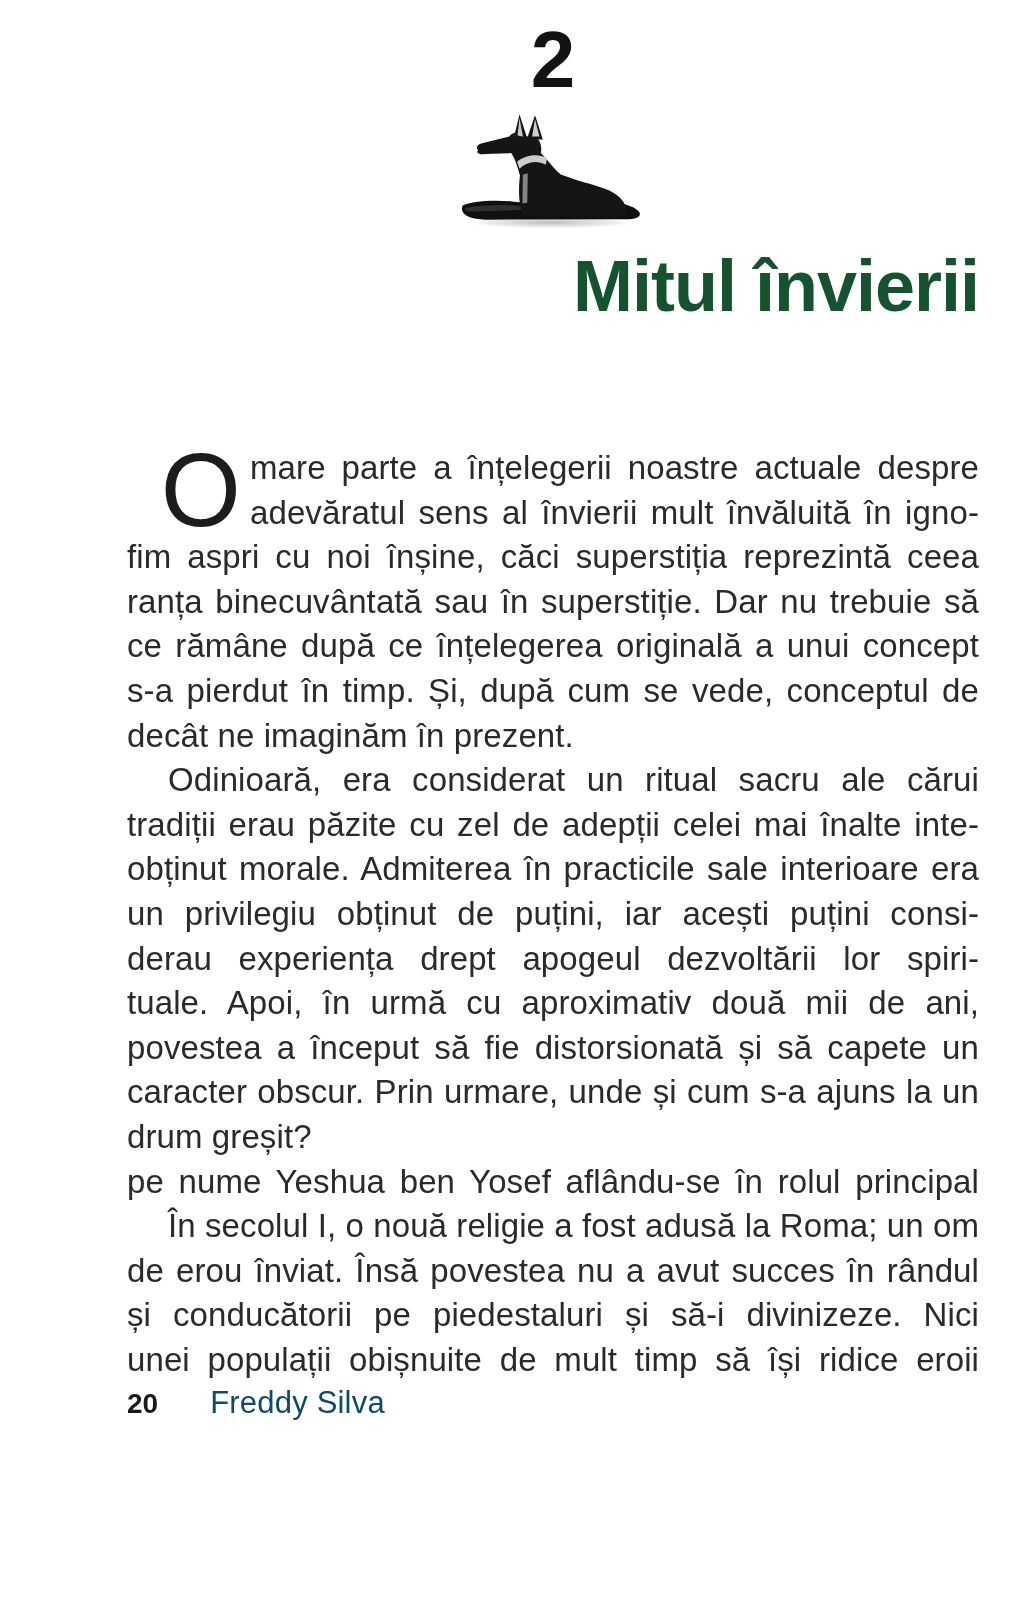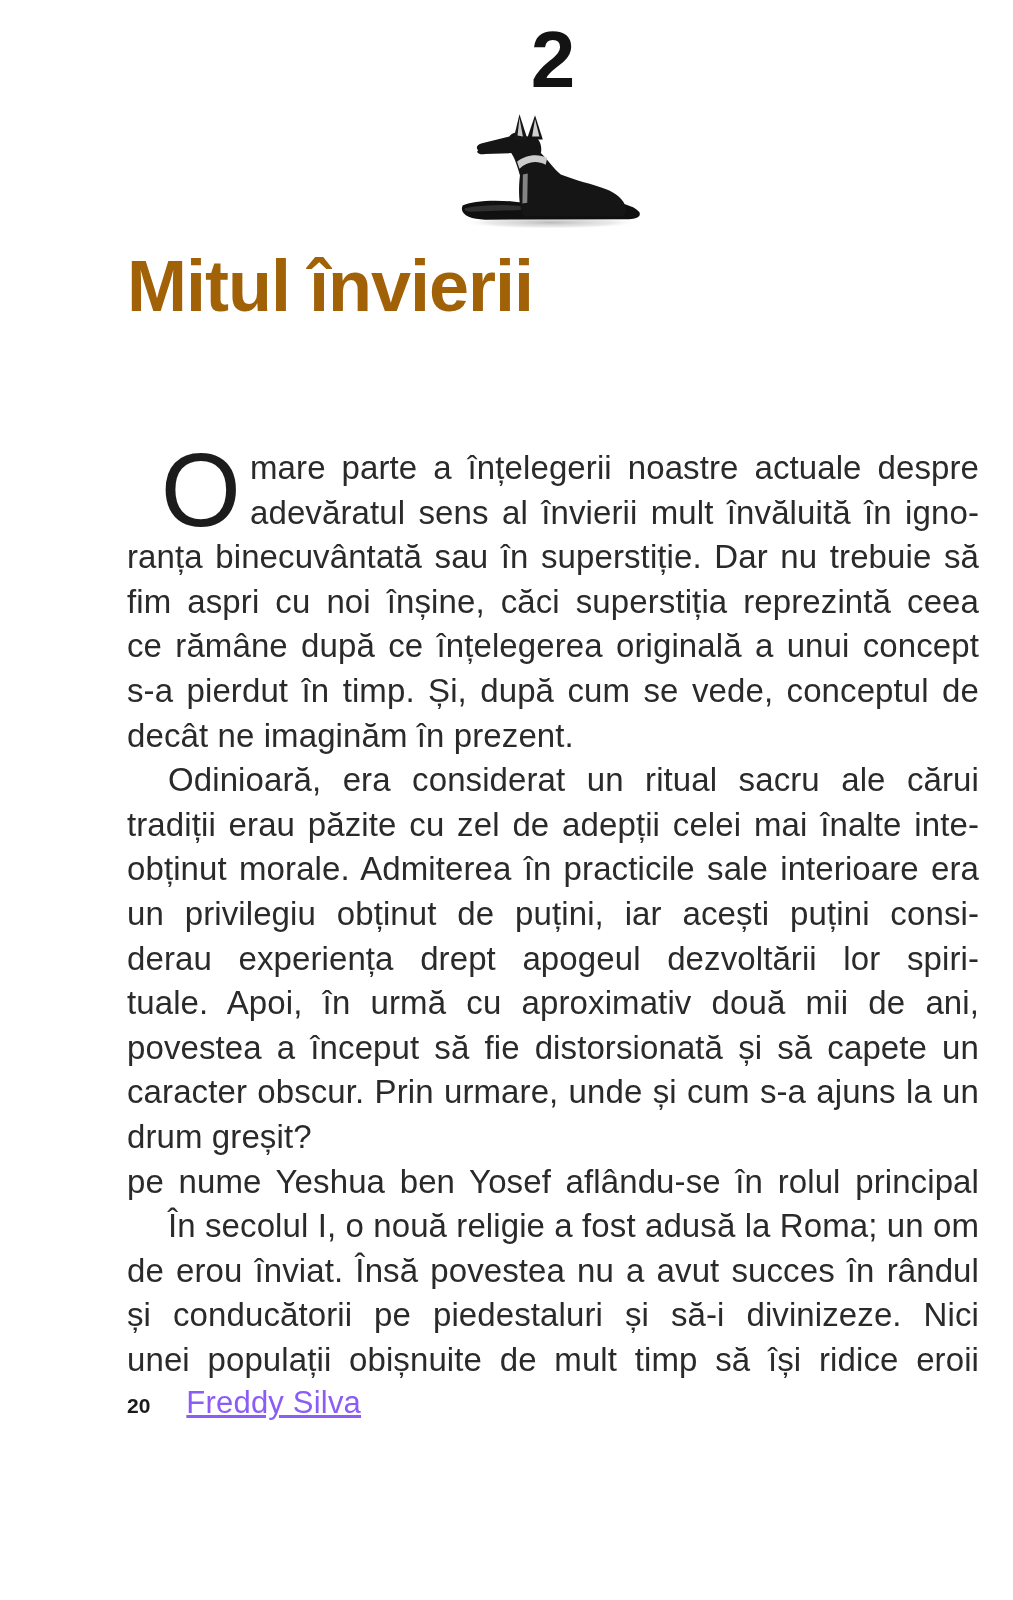--- a/index.html
+++ b/index.html
@@ -28,25 +28,25 @@
     color: #131313;
     letter-spacing: 0;
   }
   .illustration-wrap {
     margin-top: 12px;
     text-align: center;
     height: 122px;
   }
   .chapter-title {
     margin-top: 16px;
-    text-align: left;
+    text-align: right;
     font-size: 72px;
     line-height: 1.0;
     font-weight: 700;
-    color: #a16207;
+    color: #14532d;
     letter-spacing: -1px;
   }
   .body-text {
     margin-top: 124px;
     font-size: 33px;
     line-height: 44.6px;
     color: #2a2a2a;
     font-weight: 400;
     letter-spacing: 0.1px;
   }
@@ -76,29 +76,28 @@
     color: #1c1c1c;
   }
   .footer {
     margin-top: 3px;
     display: flex;
     align-items: baseline;
     color: #1a1a1a;
   }
   .footer .page-number {
     font-weight: 700;
-    font-size: 21px;
-    margin-right: 36px;
+    font-size: 28px;
+    margin-right: 52px;
   }
   .footer .author {
     font-weight: 400;
     font-size: 31px;
-    color: #8b5cf6;
+    color: #0c4a6e;
     letter-spacing: 0.2px;
-    text-decoration: underline;
   }
 </style>
 </head>
 <body>
 
 <div class="page">
   <div class="content">
 
     <div class="chapter-number">2</div>
 
@@ -145,22 +144,22 @@
       </svg>
     </div>
 
     <div class="chapter-title">Mitul învierii</div>
 
     <div class="body-text">
         <div class="paragraph">
           <div class="dropcap">O</div>
           <div class="line">mare parte a înțelegerii noastre actuale despre</div>
           <div class="line">adevăratul sens al învierii mult învăluită în igno-</div>
+          <div class="line">fim aspri cu noi înșine, căci superstiția reprezintă ceea</div>
           <div class="line">ranța binecuvântată sau în superstiție. Dar nu trebuie să</div>
-          <div class="line">fim aspri cu noi înșine, căci superstiția reprezintă ceea</div>
           <div class="line">ce rămâne după ce înțelegerea originală a unui concept</div>
           <div class="line">s-a pierdut în timp. Și, după cum se vede, conceptul de</div>
           <div class="line last">decât ne imaginăm în prezent.</div>
         </div>
         <div class="paragraph">
           <div class="line indent">Odinioară, era considerat un ritual sacru ale cărui</div>
           <div class="line">tradiții erau păzite cu zel de adepții celei mai înalte inte-</div>
           <div class="line">obținut morale. Admiterea în practicile sale interioare era</div>
           <div class="line">un privilegiu obținut de puțini, iar acești puțini consi-</div>
           <div class="line">derau experiența drept apogeul dezvoltării lor spiri-</div>

